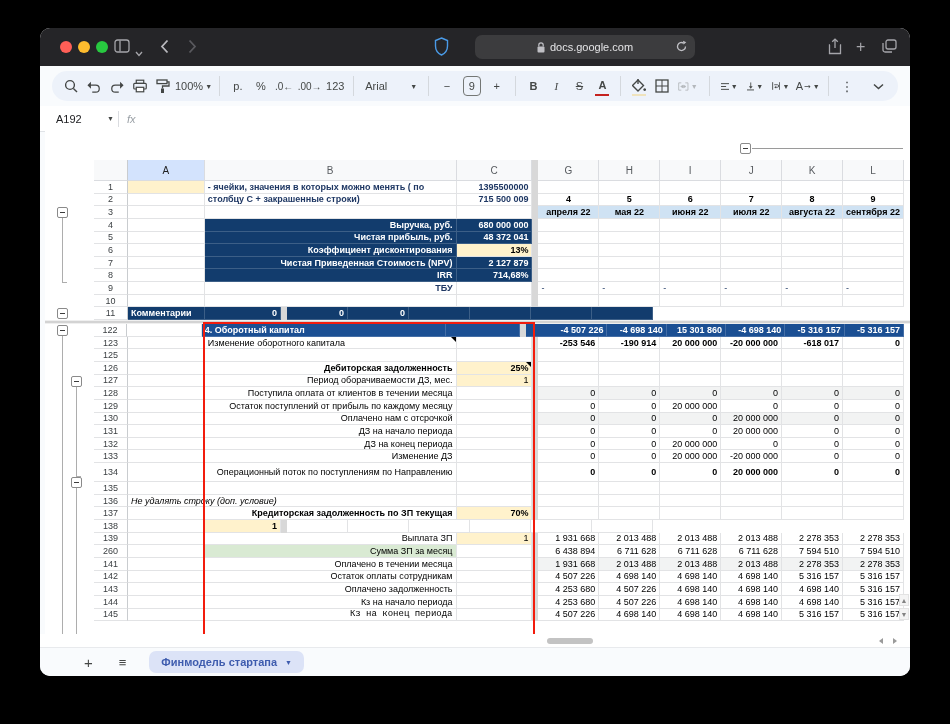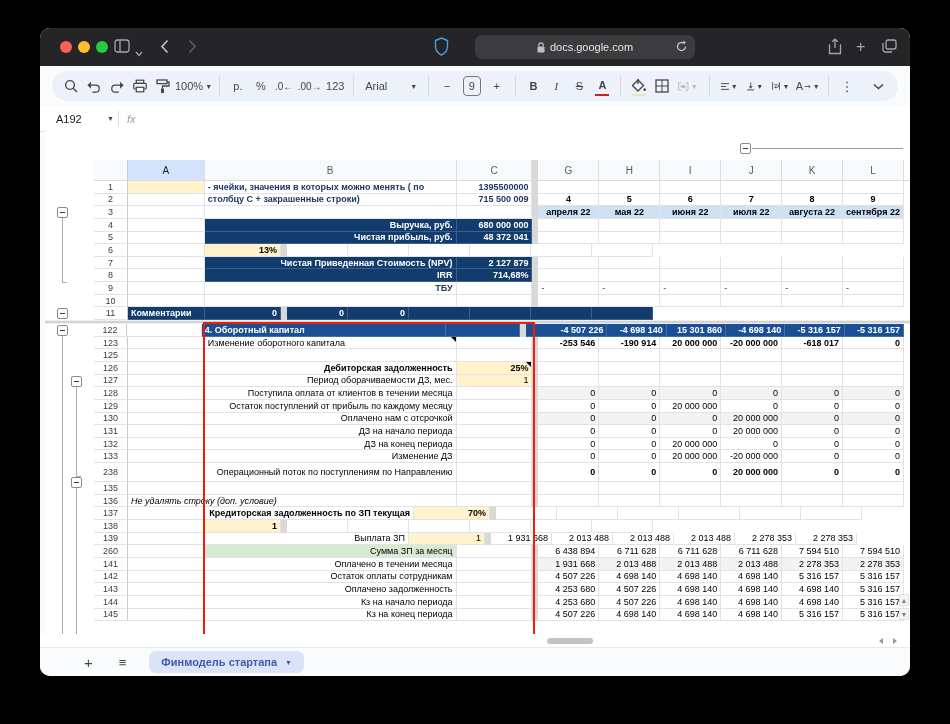--- a/index.html
+++ b/index.html
@@ -370,20 +370,21 @@
           <div class="cell ar" style="width: 61px;"></div>
           <div class="cell ar" style="width: 61px;"></div>
           <div class="cell ar" style="width: 61px;"></div>
           <div class="cell ar" style="width: 61px;"></div>
           <div class="cell ar" style="width: 61px;"></div>
           <div class="cell edge" style="width: 6px;"></div>
         </div>
         <div class="grow">
           <div class="rncell" style="width: 34px;">6</div>
           <div class="cell al" style="width: 77px;"></div>
+          <div class="cell ar b wt bgn bcn" style="width: 252px;">Коэффициент дисконтирования</div>
           <div class="cell ar b bgc" style="width: 76px;">13%</div>
           <div class="cell fdiv" style="width: 5px;"></div>
           <div class="cell ar" style="width: 61px;"></div>
           <div class="cell ar" style="width: 61px;"></div>
           <div class="cell ar" style="width: 61px;"></div>
           <div class="cell ar" style="width: 61px;"></div>
           <div class="cell ar" style="width: 61px;"></div>
           <div class="cell ar" style="width: 61px;"></div>
           <div class="cell edge" style="width: 6px;"></div>
         </div>
@@ -605,21 +606,21 @@
           <div class="cell fdiv" style="width: 5px;"></div>
           <div class="cell ar" style="width: 61px;">0</div>
           <div class="cell ar" style="width: 61px;">0</div>
           <div class="cell ar" style="width: 61px;">20 000 000</div>
           <div class="cell ar" style="width: 61px;">-20 000 000</div>
           <div class="cell ar" style="width: 61px;">0</div>
           <div class="cell ar" style="width: 61px;">0</div>
           <div class="cell edge" style="width: 6px;"></div>
         </div>
         <div class="grow tall">
-          <div class="rncell" style="width: 34px;">238</div>
+          <div class="rncell" style="width: 34px;">134</div>
           <div class="cell al" style="width: 77px;"></div>
           <div class="cell ar" style="width: 252px;">Операционный поток по поступлениям по Направлению</div>
           <div class="cell ar" style="width: 76px;"></div>
           <div class="cell fdiv" style="width: 5px;"></div>
           <div class="cell ar b" style="width: 61px;">0</div>
           <div class="cell ar b" style="width: 61px;">0</div>
           <div class="cell ar b" style="width: 61px;">0</div>
           <div class="cell ar b" style="width: 61px;">20 000 000</div>
           <div class="cell ar b" style="width: 61px;">0</div>
           <div class="cell ar b" style="width: 61px;">0</div>
@@ -649,21 +650,21 @@
           <div class="cell ar" style="width: 61px;"></div>
           <div class="cell ar" style="width: 61px;"></div>
           <div class="cell ar" style="width: 61px;"></div>
           <div class="cell ar" style="width: 61px;"></div>
           <div class="cell ar" style="width: 61px;"></div>
           <div class="cell edge" style="width: 6px;"></div>
         </div>
         <div class="grow">
           <div class="rncell" style="width: 34px;">137</div>
           <div class="cell al" style="width: 77px;"></div>
-          <div class="cell ar b" style="width: 209px;">Кредиторская задолженность по ЗП текущая</div>
+          <div class="cell ar b" style="width: 252px;">Кредиторская задолженность по ЗП текущая</div>
           <div class="cell ar b bgc" style="width: 76px;">70%</div>
           <div class="cell fdiv" style="width: 5px;"></div>
           <div class="cell ar" style="width: 61px;"></div>
           <div class="cell ar" style="width: 61px;"></div>
           <div class="cell ar" style="width: 61px;"></div>
           <div class="cell ar" style="width: 61px;"></div>
           <div class="cell ar" style="width: 61px;"></div>
           <div class="cell ar" style="width: 61px;"></div>
           <div class="cell edge" style="width: 6px;"></div>
         </div>
@@ -676,21 +677,21 @@
           <div class="cell ar" style="width: 61px;"></div>
           <div class="cell ar" style="width: 61px;"></div>
           <div class="cell ar" style="width: 61px;"></div>
           <div class="cell ar" style="width: 61px;"></div>
           <div class="cell ar" style="width: 61px;"></div>
           <div class="cell edge" style="width: 6px;"></div>
         </div>
         <div class="grow">
           <div class="rncell" style="width: 34px;">139</div>
           <div class="cell al" style="width: 77px;"></div>
-          <div class="cell ar" style="width: 204px;">Выплата ЗП</div>
+          <div class="cell ar" style="width: 252px;">Выплата ЗП</div>
           <div class="cell ar bgc" style="width: 76px;">1</div>
           <div class="cell fdiv" style="width: 5px;"></div>
           <div class="cell ar" style="width: 61px;">1 931 668</div>
           <div class="cell ar" style="width: 61px;">2 013 488</div>
           <div class="cell ar" style="width: 61px;">2 013 488</div>
           <div class="cell ar" style="width: 61px;">2 013 488</div>
           <div class="cell ar" style="width: 61px;">2 278 353</div>
           <div class="cell ar" style="width: 61px;">2 278 353</div>
           <div class="cell edge" style="width: 6px;"></div>
         </div>
@@ -760,21 +761,21 @@
           <div class="cell ar" style="width: 61px;">4 507 226</div>
           <div class="cell ar" style="width: 61px;">4 698 140</div>
           <div class="cell ar" style="width: 61px;">4 698 140</div>
           <div class="cell ar" style="width: 61px;">4 698 140</div>
           <div class="cell ar" style="width: 61px;">5 316 157</div>
           <div class="cell edge" style="width: 6px;"></div>
         </div>
         <div class="grow">
           <div class="rncell" style="width: 34px;">145</div>
           <div class="cell al" style="width: 77px;"></div>
-          <div class="cell ar" style="width: 252px;">Кз на конец периода</div>
+          <div class="cell ar" style="width: 252px; font-family: Liberation Mono, monospace;">Кз на конец периода</div>
           <div class="cell ar" style="width: 76px;"></div>
           <div class="cell fdiv" style="width: 5px;"></div>
           <div class="cell ar" style="width: 61px;">4 507 226</div>
           <div class="cell ar" style="width: 61px;">4 698 140</div>
           <div class="cell ar" style="width: 61px;">4 698 140</div>
           <div class="cell ar" style="width: 61px;">4 698 140</div>
           <div class="cell ar" style="width: 61px;">5 316 157</div>
           <div class="cell ar" style="width: 61px;">5 316 157</div>
           <div class="cell edge" style="width: 6px;"></div>
         </div>

